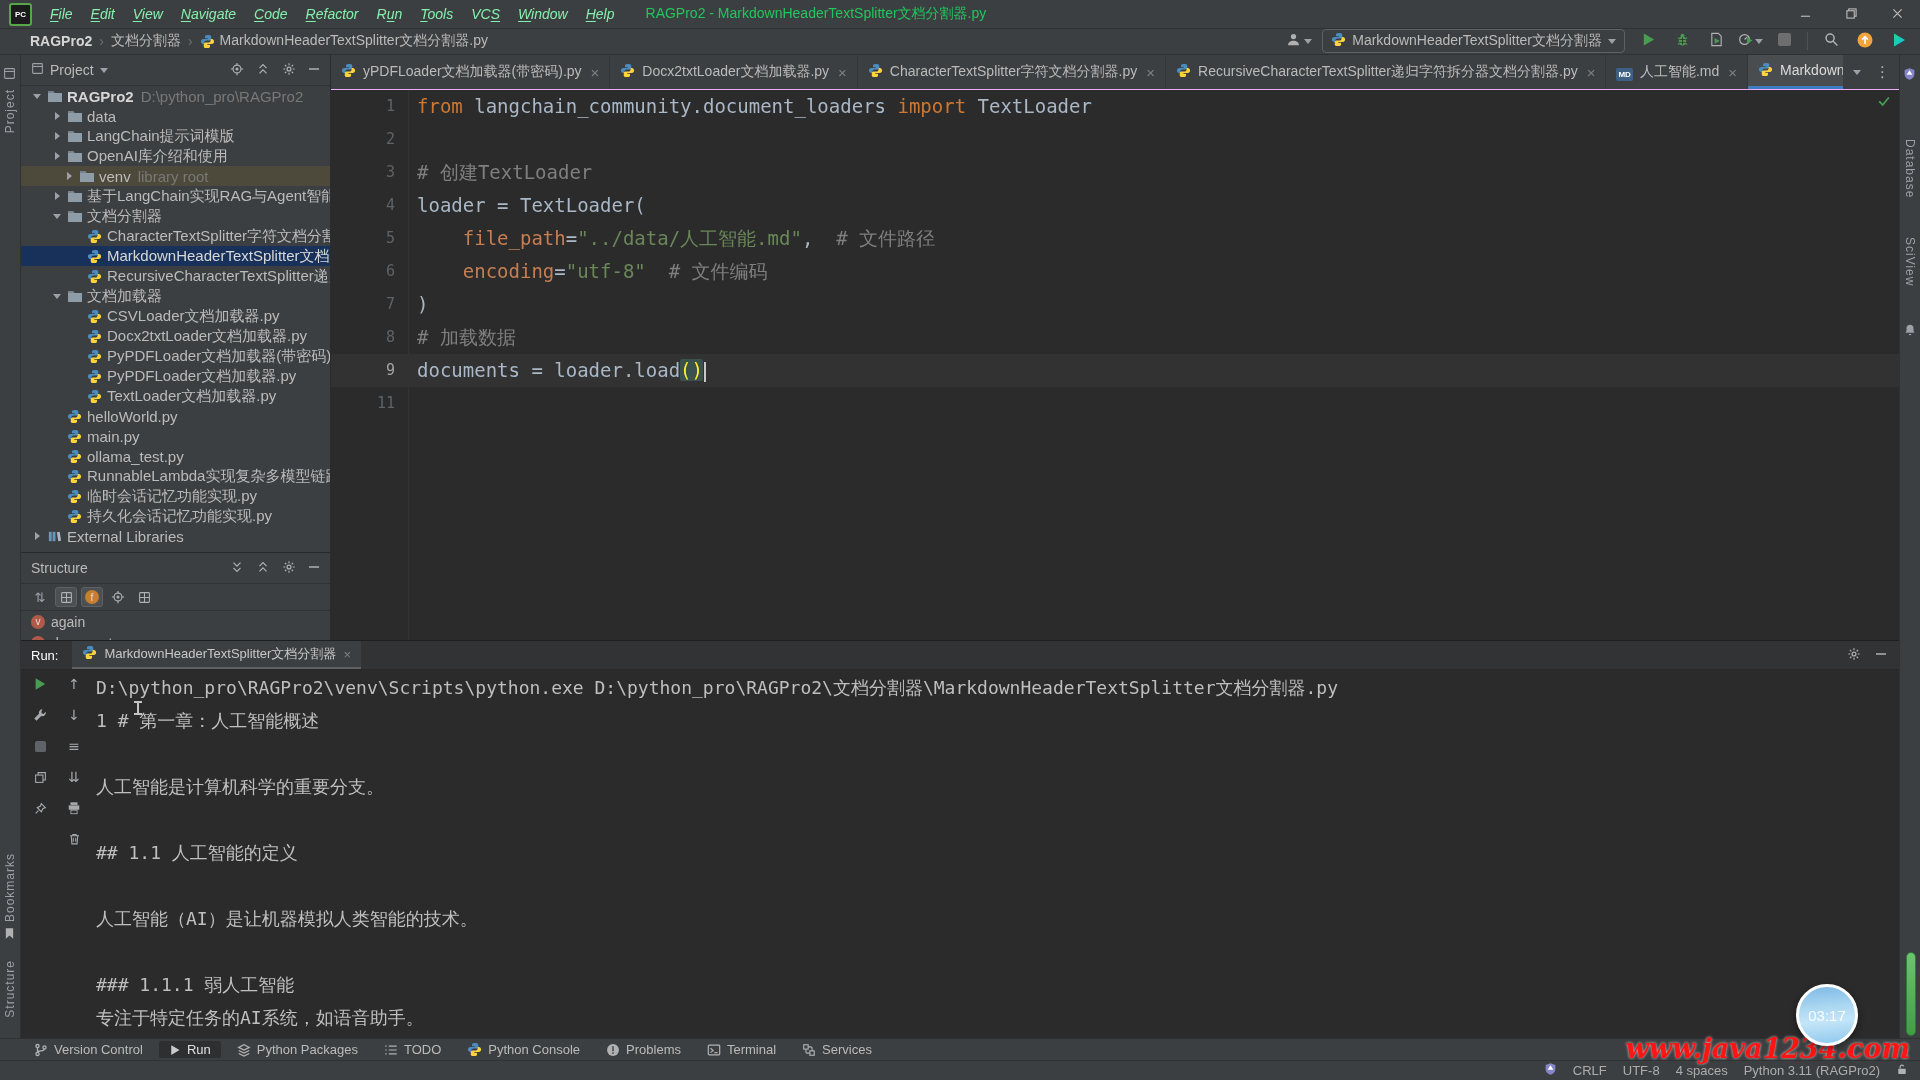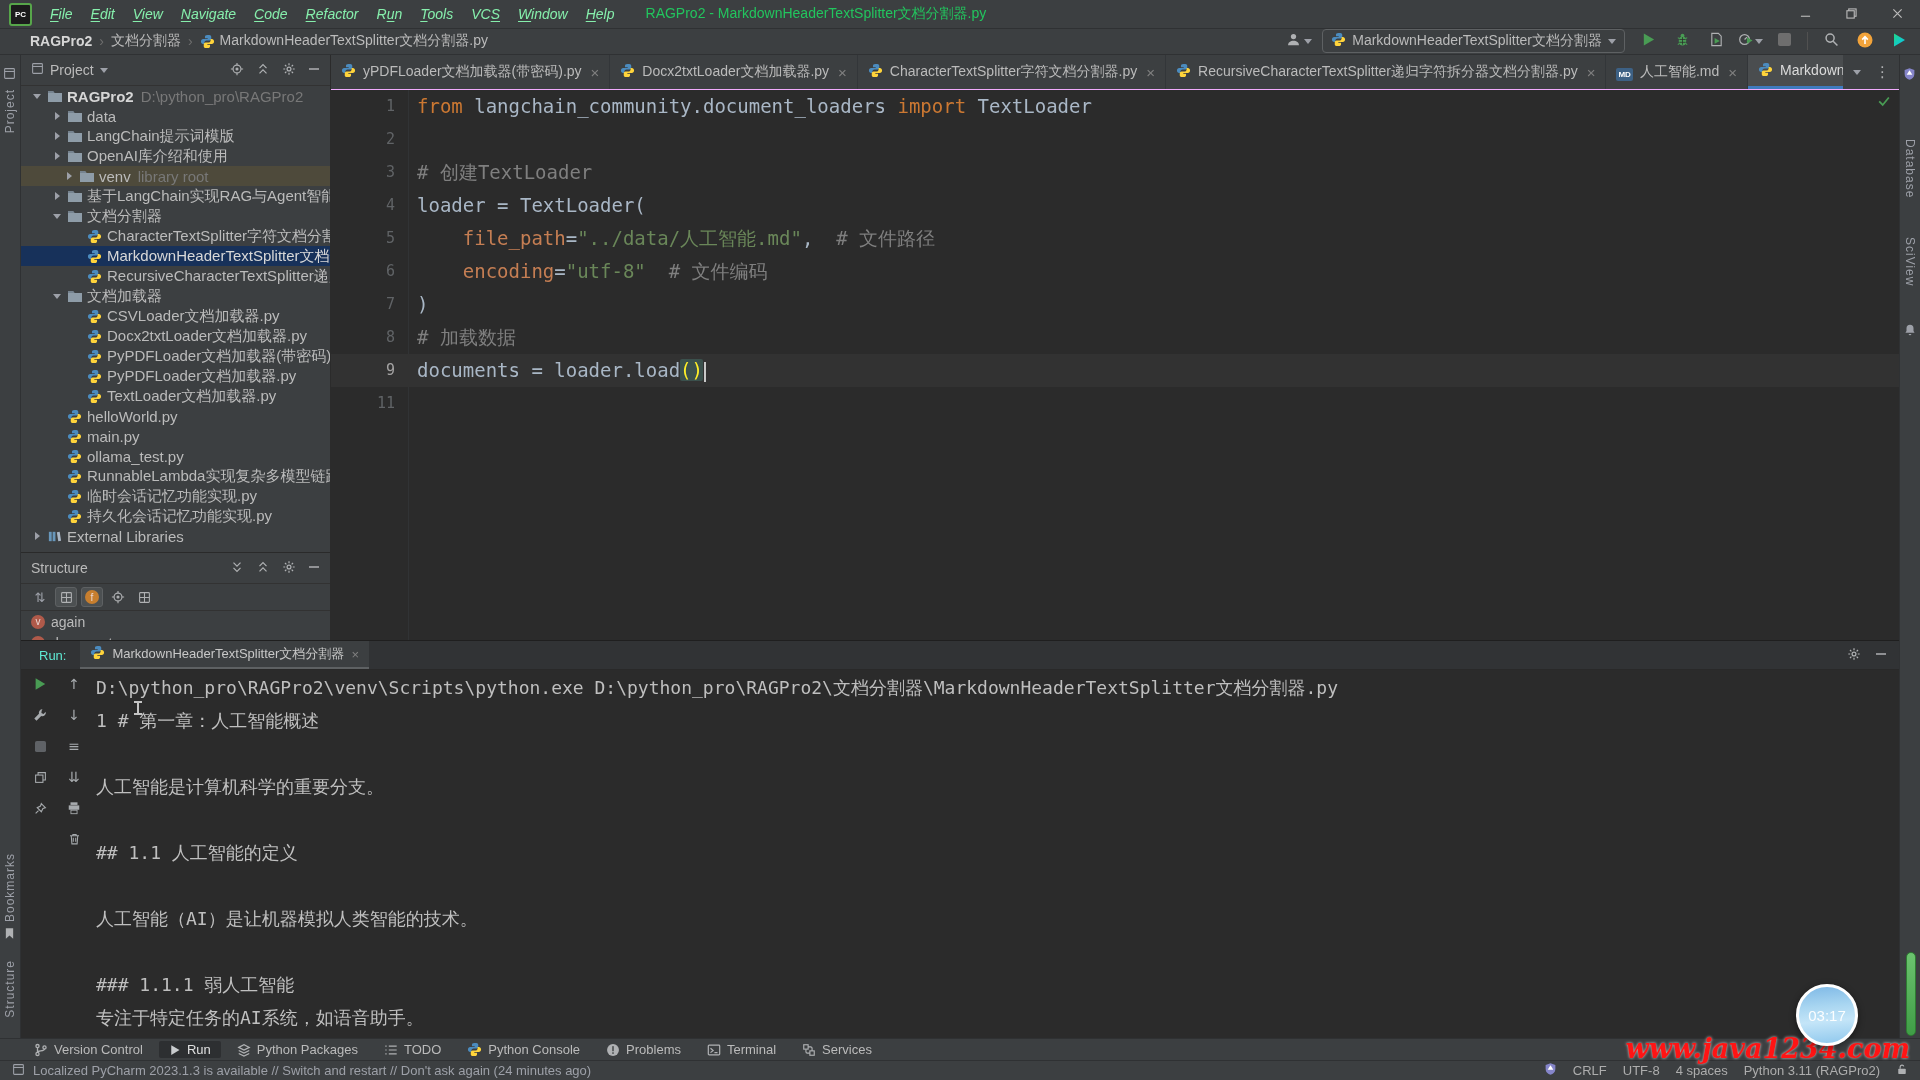--- a/index.html
+++ b/index.html
@@ -80,21 +80,21 @@
   .tk-c{color:#7F7F7F;}
   .tk-a{color:#C57E53;}
   .tk-s{color:#6A8759;}
   .tk-n{color:#6897BB;}
   .tk-b{color:#FFEF28;background:#3B514D;border-radius:2px;}
   .caret{display:inline-block;width:2px;height:20px;background:#C8C8C8;vertical-align:middle;margin-left:1px;}
   .inspectok{position:absolute;top:4px;right:8px;}
   
   .runpanel{position:absolute;left:21px;top:640px;right:21px;height:398px;background:#2B2B2B;border-top:1px solid #1F1F1F;}
   .runhead{height:28px;background:#313335;display:flex;align-items:center;border-bottom:1px solid #292929;}
-  .runlabel{color:#5eead4;margin-left:18px;font-size:13px;}
+  .runlabel{color:#ffffff;margin-left:10px;font-size:13px;}
   .runtab{height:28px;display:flex;align-items:center;gap:7px;padding:0 10px;margin-left:14px;background:#3C3F41;color:#C8C8C8;font-size:13px;border-bottom:2px solid #5E6163;box-sizing:border-box;}
   .runtab .x{color:#808080;}
   .runhicons{margin-left:auto;display:flex;gap:14px;padding-right:12px;}
   .rgutter{position:absolute;left:0;top:28px;width:75px;bottom:0;}
   .gi{position:absolute;width:18px;height:18px;display:flex;align-items:center;justify-content:center;color:#A7ABAE;font-size:14px;}
   .console{position:absolute;left:75px;top:30px;right:14px;bottom:4px;font-size:18px;line-height:33px;color:#BFBFBF;white-space:pre;overflow:hidden;}
   .cline{height:33px;}
   
   .btoolbar{position:absolute;left:0;right:0;top:1038px;height:22px;background:#3C3F41;border-top:1px solid #2F3133;display:flex;align-items:center;padding-left:24px;gap:6px;font-size:13px;z-index:5;box-sizing:border-box;}
   .bitem{display:flex;align-items:center;gap:6px;padding:1px 10px;border-radius:2px;color:#BBB;}
@@ -813,27 +813,20 @@
             <rect x="2" y="2" width="5" height="5"></rect>
             <rect x="9" y="9" width="5" height="5"></rect>
             <path d="M4.5 7v3a1.5 1.5 0 0 0 1.5 1.5h3M11.5 9V6A1.5 1.5 0 0 0 10 4.5H7"></path>
           </svg>
         </span>
         <span>Services</span>
       </div>
     </div>
 
   <div class="statusbar">
-    <span class="smsg">
-      <span><svg width="13" height="13" viewBox="0 0 16 16" fill="none" stroke="#9DA0A8" stroke-width="1.3">
-            <rect x="2" y="2" width="12" height="12" rx="1"></rect>
-            <path d="M2 5.5h12"></path>
-          </svg></span>
-      <span>Localized PyCharm 2023.1.3 is available // Switch and restart // Don't ask again (24 minutes ago)</span>
-    </span>
     <span class="sright">
       <span><svg width="13" height="14" viewBox="0 0 16 16">
             <path d="M8 1l6 2v5c0 4-2.7 6.3-6 7-3.3-.7-6-3-6-7V3z" fill="#8585C9"></path>
             <path d="M8 3.5l3.5 5.5h-7z" fill="#FFF"></path>
           </svg></span>
       <span>CRLF</span>
       <span>UTF-8</span>
       <span>4 spaces</span>
       <span>Python 3.11 (RAGPro2)</span>
       <span><svg width="12" height="13" viewBox="0 0 16 16">

